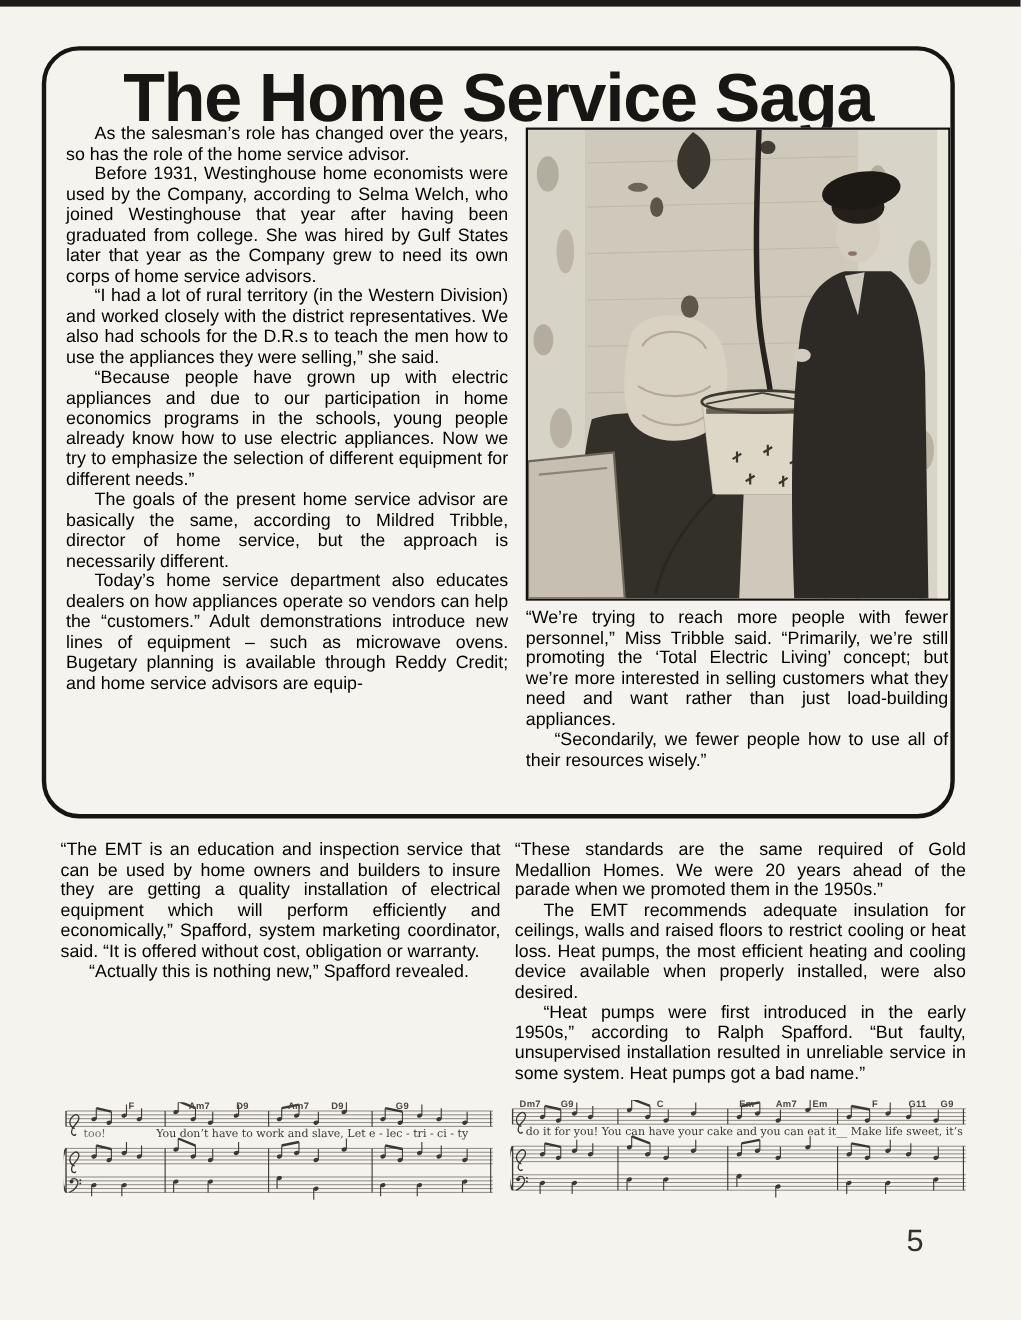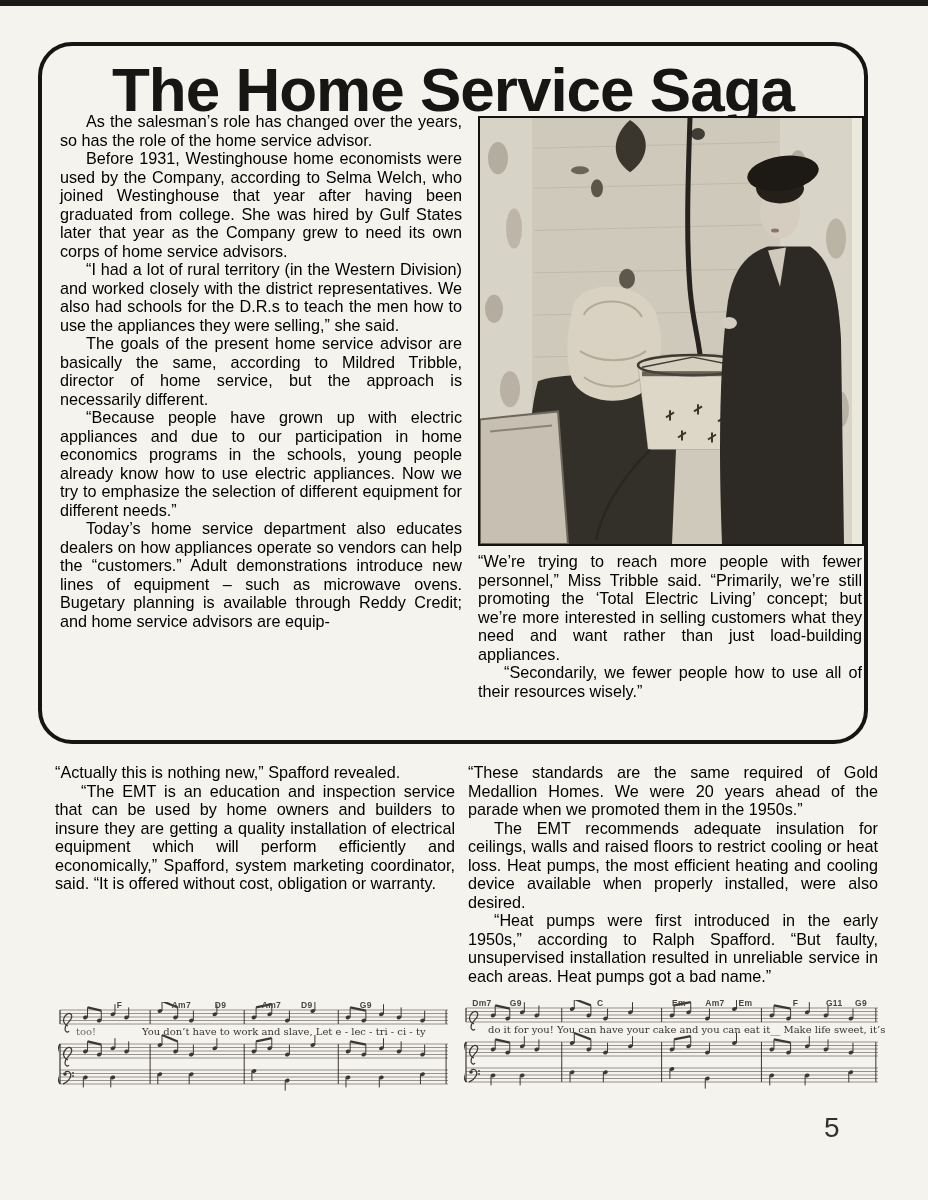--- a/index.html
+++ b/index.html
@@ -21,38 +21,38 @@
   .lower-right{position:absolute;left:468px;top:763px;width:410px;}
   .music{position:absolute;height:108px;}
   .music-left{left:58px;top:1002px;width:392px;}
   .music-right{left:464px;top:1000px;width:416px;}
   .music svg.staves{position:absolute;left:0;top:0;width:100%;height:100%;}
   .chords{position:absolute;left:0;top:-2px;width:100%;height:12px;}
   .chords span{position:absolute;top:0;font-size:8.5px;font-weight:bold;color:#4a463f;letter-spacing:.3px;}
   .lyric{position:absolute;top:24px;font-family:"DejaVu Serif",serif;font-size:10px;color:#3a3732;white-space:nowrap;}
   .lyric.pickup{left:18px;opacity:.75;}
   .music-left .lyric.main{left:84px;}
-  .music-right .lyric.main{left:24px;}
+  .music-right .lyric.main{left:14px;}
   .page-number{position:absolute;left:824px;top:1112px;font-size:28px;color:#33312e;}
 </style>
 </head>
 <body>
 
 <div class="page">
   <div class="top-strip"></div>
 
   <section class="frame">
     <h1 class="title">The Home Service Saga</h1>
 
     <div class="col box-left">
         <p>As the salesman’s role has changed over the years, so has the role of the home service advisor.</p>
         <p>Before 1931, Westinghouse home economists were used by the Company, according to Selma Welch, who joined Westinghouse that year after having been graduated from college. She was hired by Gulf States later that year as the Company grew to need its own corps of home service advisors.</p>
         <p>“I had a lot of rural territory (in the Western Division) and worked closely with the district representatives. We also had schools for the D.R.s to teach the men how to use the appliances they were selling,” she said.</p>
+        <p>“Because people have grown up with electric appliances and due to our participation in home economics programs in the schools, young people already know how to use electric appliances. Now we try to emphasize the selection of different equipment for different needs.”</p>
         <p>The goals of the present home service advisor are basically the same, according to Mildred Tribble, director of home service, but the approach is necessarily different.</p>
-        <p>“Because people have grown up with electric appliances and due to our participation in home economics programs in the schools, young people already know how to use electric appliances. Now we try to emphasize the selection of different equipment for different needs.”</p>
         <p>Today’s home service department also educates dealers on how appliances operate so vendors can help the “customers.” Adult demonstrations introduce new lines of equipment – such as microwave ovens. Bugetary planning is available through Reddy Credit; and home service advisors are equip-</p>
       </div>
 
     <figure class="photo">
       <svg viewBox="0 0 382 424" preserveAspectRatio="none">
 
         <rect x="0" y="0" width="382" height="424" fill="#c3bdb2"></rect>
 
         <g>
           <rect x="0" y="0" width="52" height="424" fill="#d8d3c7"></rect>
@@ -141,28 +141,28 @@
       </svg>
     </figure>
 
     <div class="col box-right no-first-indent">
         <p>“We’re trying to reach more people with fewer personnel,” Miss Tribble said. “Primarily, we’re still promoting the ‘Total Electric Living’ concept; but we’re more interested in selling customers what they need and want rather than just load-building appliances.</p>
         <p>“Secondarily, we fewer people how to use all of their resources wisely.”</p>
       </div>
   </section>
 
   <div class="col lower-left no-first-indent">
+      <p>“The EMT is an education and inspection service that can be used by home owners and builders to insure they are getting a quality installation of electrical equipment which will perform efficiently and economically,” Spafford, system marketing coordinator, said. “It is offered without cost, obligation or warranty.</p>
       <p>“Actually this is nothing new,” Spafford revealed.</p>
-      <p>“The EMT is an education and inspection service that can be used by home owners and builders to insure they are getting a quality installation of electrical equipment which will perform efficiently and economically,” Spafford, system marketing coordinator, said. “It is offered without cost, obligation or warranty.</p>
     </div>
 
   <div class="col lower-right no-first-indent">
       <p>“These standards are the same required of Gold Medallion Homes. We were 20 years ahead of the parade when we promoted them in the 1950s.”</p>
       <p>The EMT recommends adequate insulation for ceilings, walls and raised floors to restrict cooling or heat loss. Heat pumps, the most efficient heating and cooling device available when properly installed, were also desired.</p>
-      <p>“Heat pumps were first introduced in the early 1950s,” according to Ralph Spafford. “But faulty, unsupervised installation resulted in unreliable service in each areas. Heat pumps got a bad name.”</p>
+      <p>“Heat pumps were first introduced in the early 1950s,” according to Ralph Spafford. “But faulty, unsupervised installation resulted in unreliable service in some system. Heat pumps got a bad name.”</p>
     </div>
 
   <div class="music music-left">
     <svg class="staves" viewBox="0 0 392 108" preserveAspectRatio="none">
         <line x1="2" y1="8" x2="390" y2="8" stroke="#6f695f" stroke-width="0.7"></line>
         <line x1="2" y1="11.5" x2="390" y2="11.5" stroke="#6f695f" stroke-width="0.7"></line>
         <line x1="2" y1="15" x2="390" y2="15" stroke="#6f695f" stroke-width="0.7"></line>
         <line x1="2" y1="18.5" x2="390" y2="18.5" stroke="#6f695f" stroke-width="0.7"></line>
         <line x1="2" y1="22" x2="390" y2="22" stroke="#6f695f" stroke-width="0.7"></line>
         <line x1="2" y1="42" x2="390" y2="42" stroke="#6f695f" stroke-width="0.7"></line>

